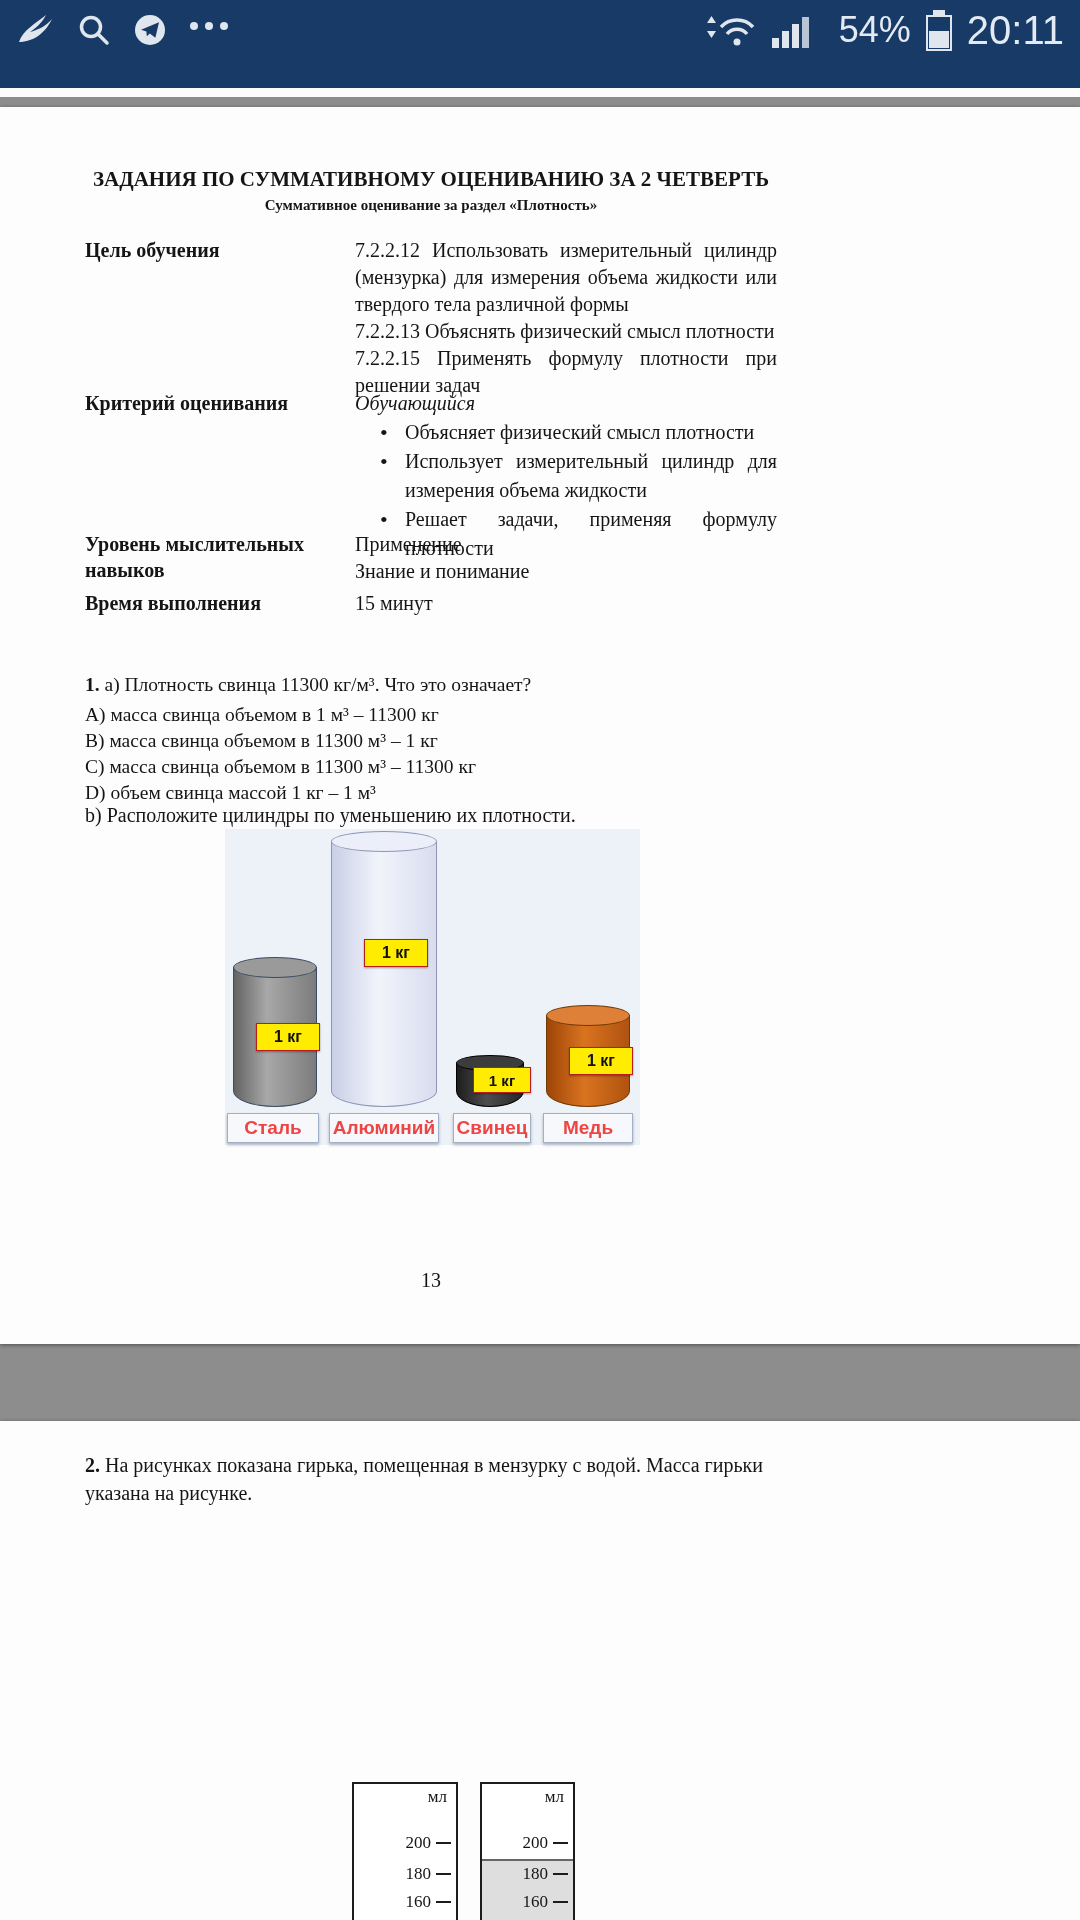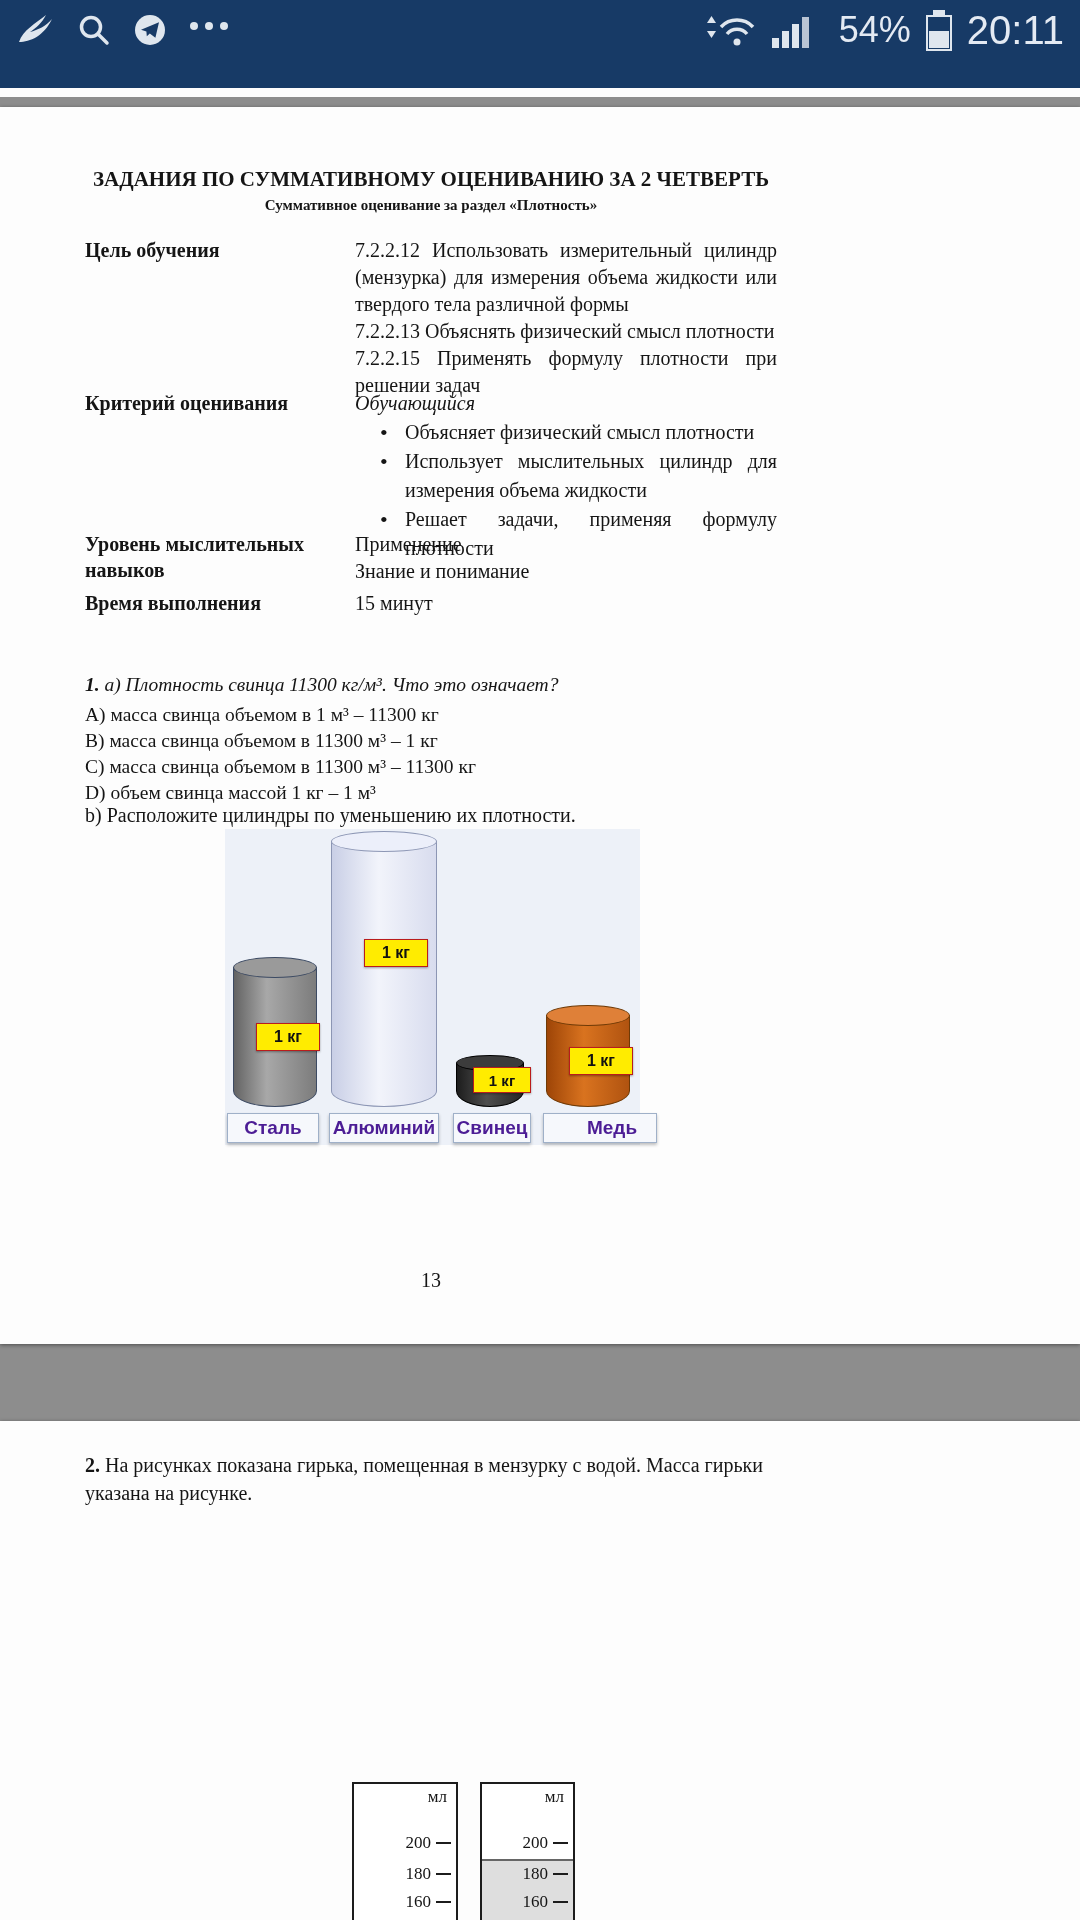--- a/index.html
+++ b/index.html
@@ -45,21 +45,21 @@
   .row-level{top:424px;}
   .row-time{top:483px;}
   .just{text-align:justify;}
   .italic{font-style:italic;}
   .bullets{margin:1px 0 0 0;padding:0;list-style:none;}
   .bullets li{position:relative;padding-left:50px;text-align:justify;line-height:29px;}
   .bullets li::before{content:"\2022";position:absolute;left:25px;top:0;font-size:22px;}
 
   .p1-tasks{top:527px;font-weight:bold;font-size:20px;}
   .q1{top:566px;width:706px;font-size:19.5px;line-height:23px;}
-  .q1 .qline{margin-bottom:7px;font-style:italic;}
+  .q1 .qline{margin-bottom:7px;}
   .q1 .opt{display:block;margin-top:3px;}
   .q1b{top:697px;font-size:20px;}
 
   
   .diagram{position:absolute;top:722px;left:225px;width:415px;height:316px;background:#edf1f8;}
   .cyl{position:absolute;}
   .cyl .cbody{position:absolute;left:0;right:0;top:10px;bottom:0;border:1px solid;border-radius:0 0 50% 50% / 0 0 16px 16px;}
   .cyl .ctop{position:absolute;left:0;right:0;top:0;height:21px;border:1px solid;border-radius:50%;box-sizing:border-box;}
   .cyl-steel{left:8px;top:128px;width:84px;height:150px;}
   .cyl-steel .cbody{background:linear-gradient(90deg,#636363,#a8a8a8 40%,#7c7c7c);border-color:#3c4a63;}
@@ -79,28 +79,28 @@
     color:#111;font-family:"Liberation Sans",sans-serif;font-weight:bold;font-size:16px;
     display:flex;align-items:center;justify-content:center;box-shadow:0 1px 2px rgba(0,0,0,.35);z-index:3;margin-left:12px;
   }
   .mass-steel{left:19px;top:194px;}
   .mass-alu{left:127px;top:110px;}
   .mass-lead{left:236px;top:238px;width:56px;height:24px;font-size:15px;}
   .mass-copper{left:332px;top:218px;}
 
   .namebox{
     position:absolute;top:284px;height:28px;background:#f6f8fc;border:1px solid #9fb0c8;
-    box-shadow:0 2px 3px rgba(0,0,0,.25);color:#4c1d95;
+    box-shadow:0 2px 3px rgba(0,0,0,.25);color:#ef4444;
     font-family:"Liberation Sans",sans-serif;font-weight:bold;font-size:19px;
     display:flex;align-items:center;justify-content:center;
   }
   .nb-steel{left:2px;width:90px;}
   .nb-alu{left:104px;width:108px;}
   .nb-lead{left:228px;width:76px;}
-  .nb-copper{left:318px;width:88px;padding-left:24px;}
+  .nb-copper{left:318px;width:88px;}
 
   .pagenum{top:1162px;text-align:center;font-size:20px;}
 
   
   .q2{position:absolute;top:30px;left:85px;width:706px;font-size:20px;line-height:28px;}
   .fig{position:absolute;top:361px;left:0;width:1080px;height:240px;}
   .beaker{position:absolute;top:0;height:220px;border:2px solid #1c1c1c;background:#fff;box-sizing:border-box;}
   .beaker-left{left:352px;width:106px;}
   .beaker-right{left:480px;width:95px;}
   .unit{position:absolute;top:3px;right:9px;font-size:17px;z-index:3;}
@@ -129,21 +129,21 @@
         <div class="just">7.2.2.15 Применять формулу плотности при решении задач</div>
       </div>
     </div>
 
     <div class="blk row row-criteria" style="position:absolute;">
       <div class="label">Критерий оценивания</div>
       <div class="value">
         <div class="italic">Обучающийся</div>
         <ul class="bullets">
           <li>Объясняет физический смысл плотности</li>
-          <li>Использует мыслительных цилиндр для измерения объема жидкости</li>
+          <li>Использует измерительный цилиндр для измерения объема жидкости</li>
           <li>Решает задачи, применяя формулу плотности</li>
         </ul>
       </div>
     </div>
 
     <div class="blk row row-level" style="position:absolute;">
       <div class="label">Уровень мыслительных навыков</div>
       <div class="value">
         <div>Применение</div>
         <div>Знание и понимание</div>

